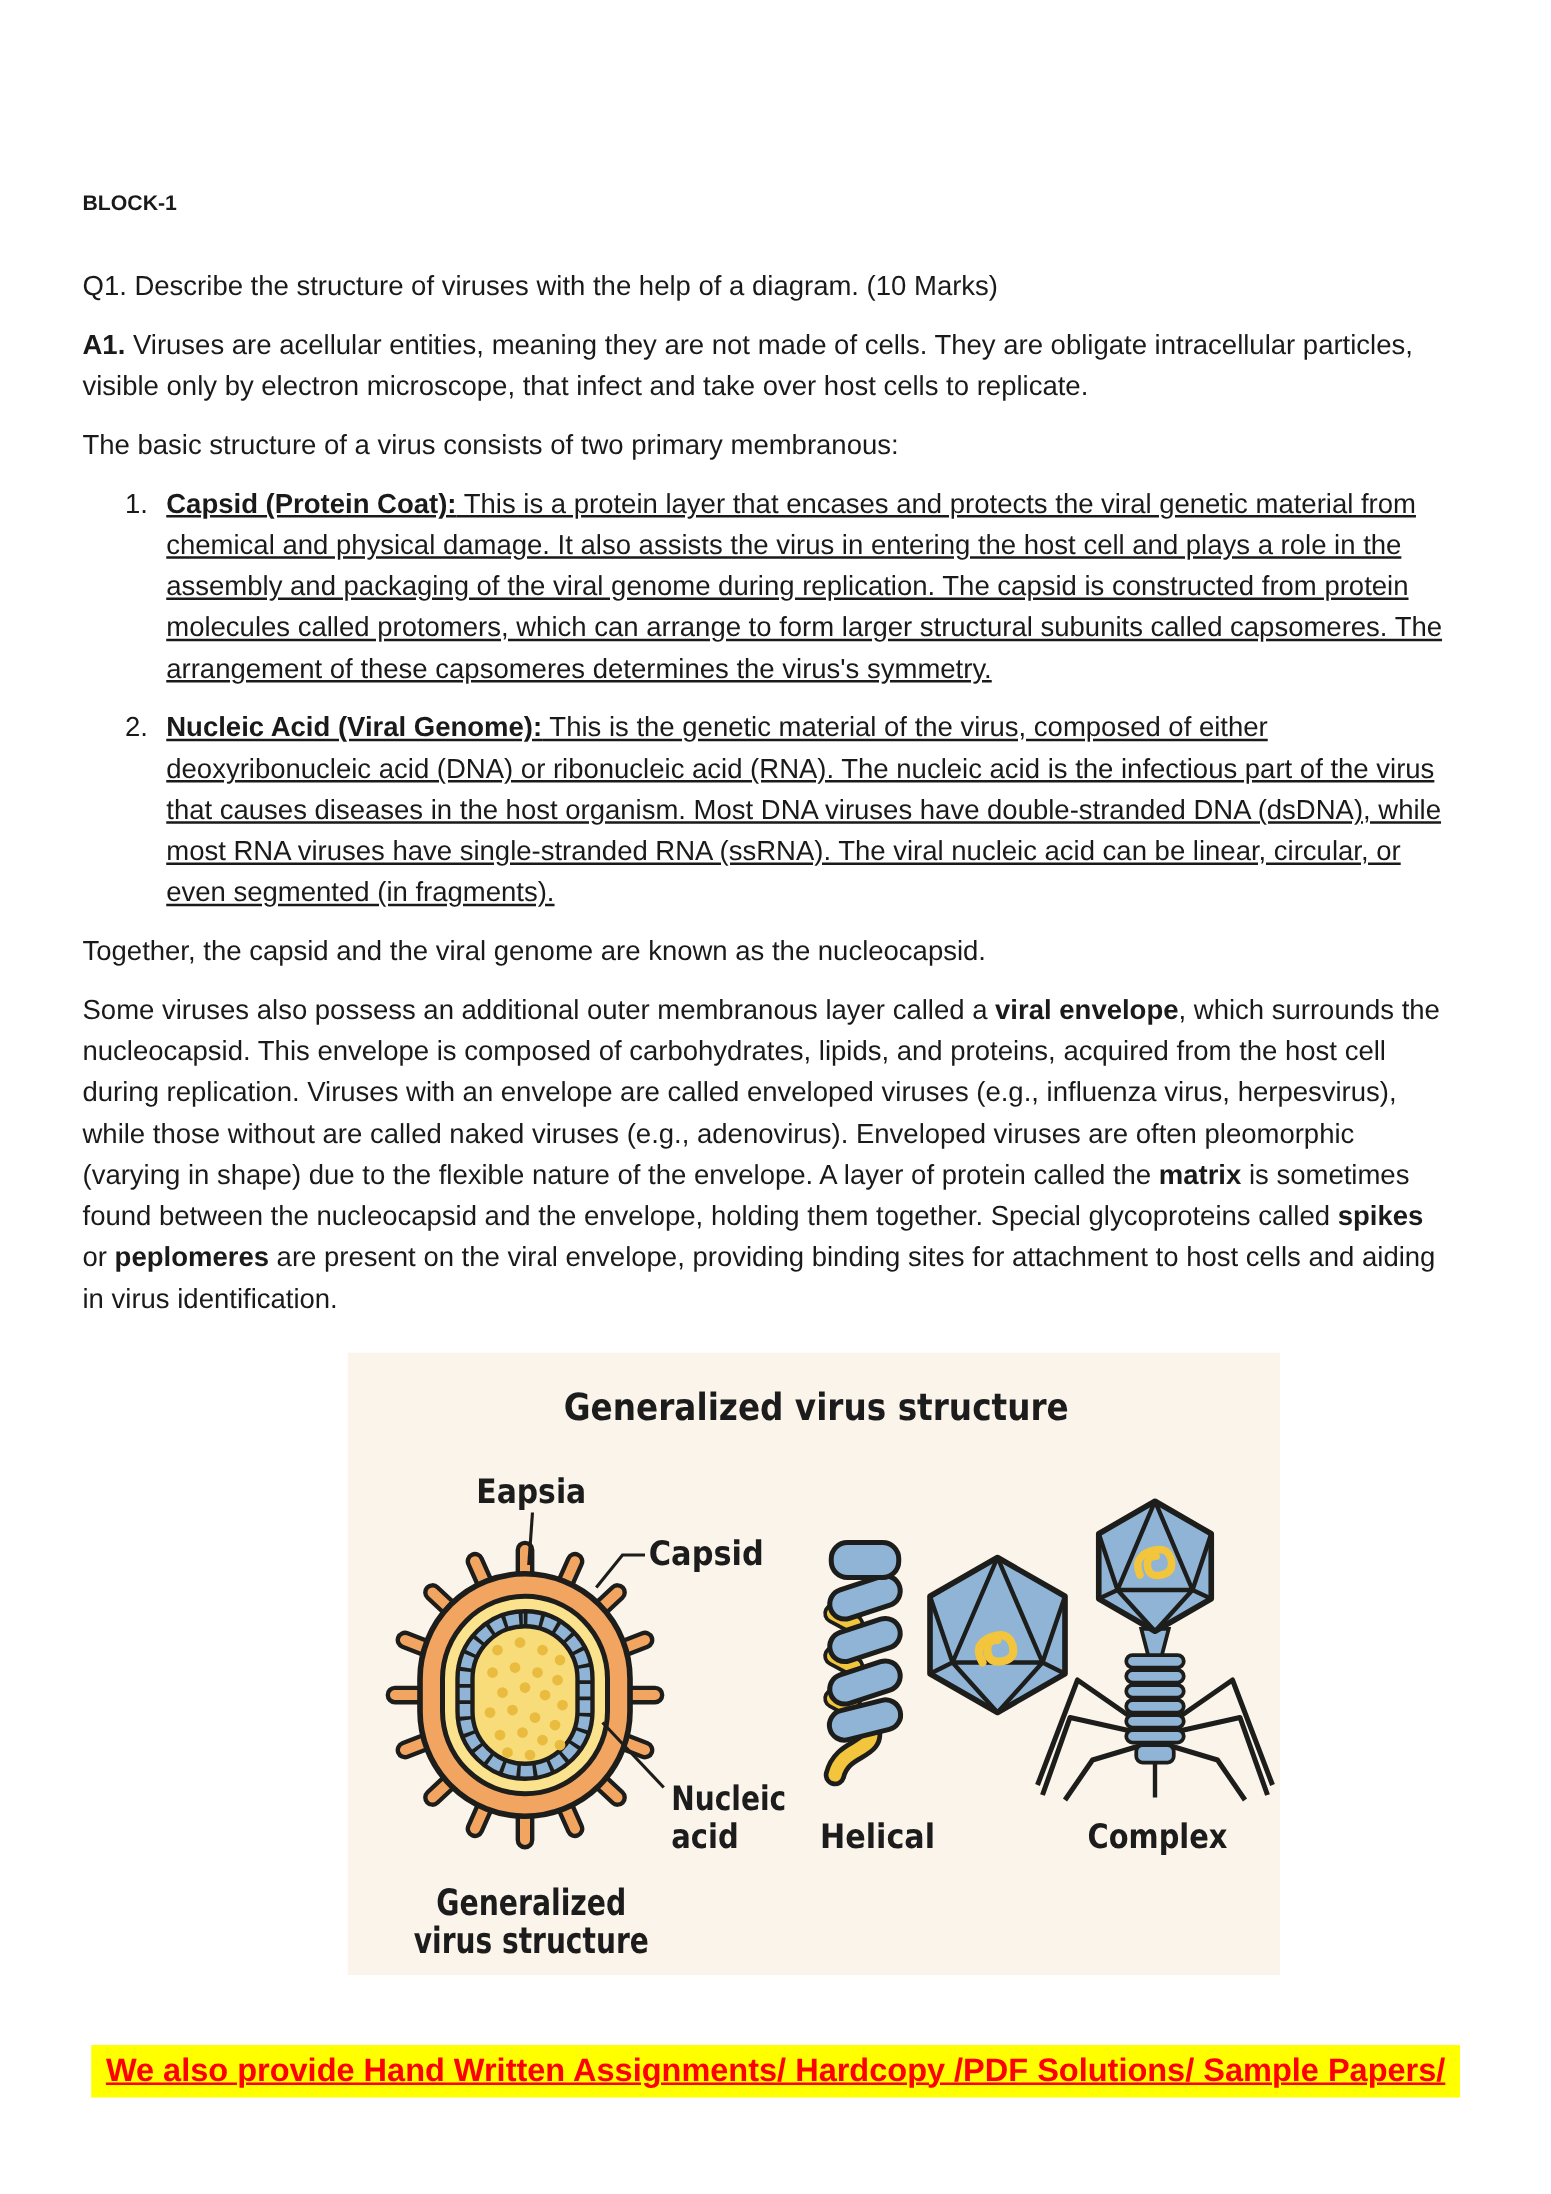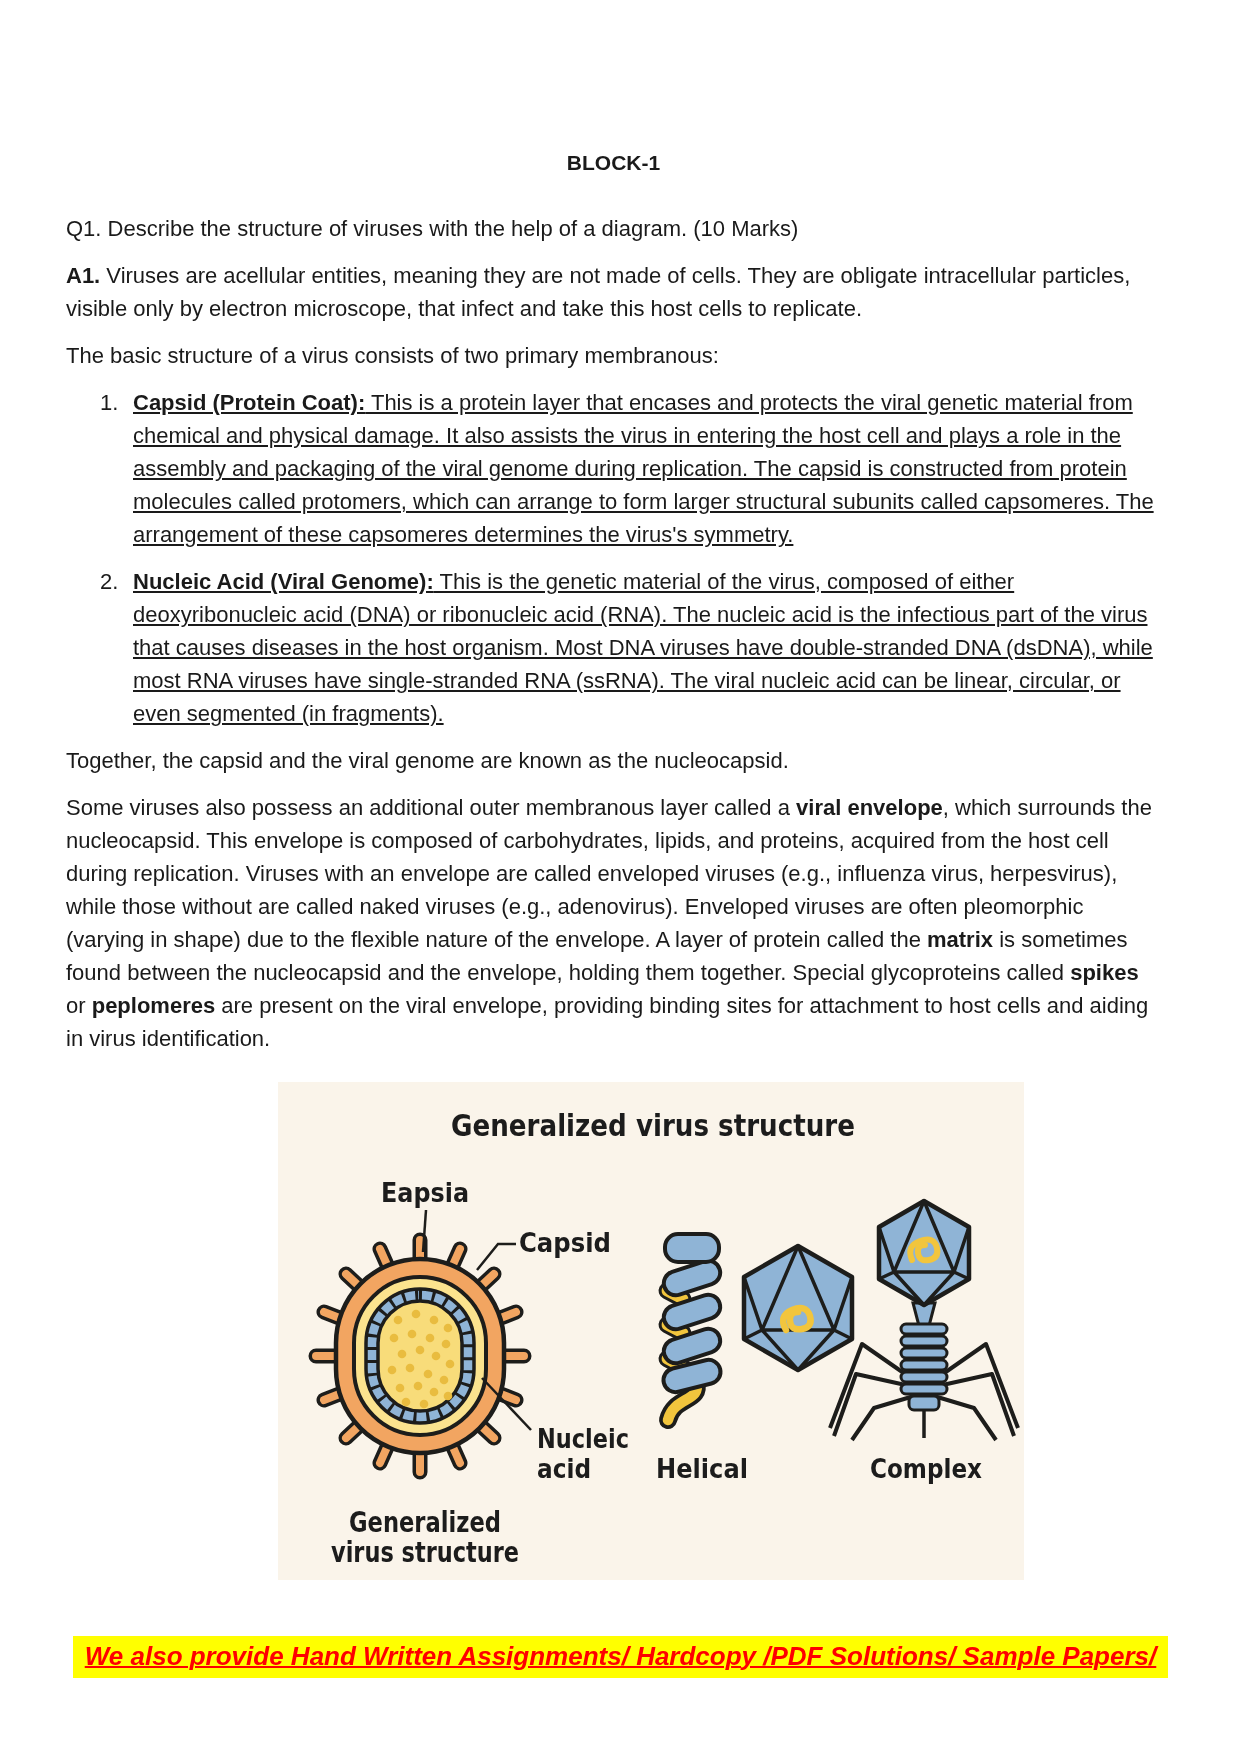--- a/index.html
+++ b/index.html
@@ -4,52 +4,52 @@
 <style>
   html,body{margin:0;padding:0;}
   body{
     width:1241px;height:1755px;background:#ffffff;color:#1a1a1a;
     font-family:"Liberation Sans",sans-serif;position:relative;overflow:hidden;
   }
   .content{
     padding:146px 80px 0 66px;
     font-size:22px;line-height:33px;
   }
-  .doc-title{font-weight:700;text-align:center;margin:0 0 33px 0;font-size:21px;}
+  .doc-title{font-weight:700;margin:0 0 33px 0;font-size:17px;}
   .question{font-weight:400;margin:0 0 14px 0;}
   p.para{margin:0 0 14px 0;}
   .b{font-weight:700;text-align:center;}
   .vlist{margin:0 0 0 0;}
   .li{display:flex;margin:0 0 14px 0;}
   .li .num{flex:0 0 33px;margin-left:34px;}
   .li .li-text{flex:1;text-decoration:underline;}
   .diagram-panel{
     position:relative;margin:27px 0 0 172px;width:740px;height:498px;padding-left:40px;
   }
   .dg-title{font-family:"DejaVu Sans",sans-serif;font-weight:700;font-size:30px;fill:#1c1c1c;}
   .dg-label{font-family:"DejaVu Sans",sans-serif;font-weight:600;font-size:27px;fill:#1c1c1c;}
   .dg-caption{font-family:"DejaVu Sans",sans-serif;font-weight:600;font-size:29px;fill:#1c1c1c;}
   .banner{width:1241px;text-align:center;margin-top:56px;}
   .banner .bline{
     display:inline-block;background:#ffff00;color:#fe0000;
-    font-style:italic;font-weight:700;font-size:26px;line-height:34px;
+    font-weight:700;font-size:26px;line-height:34px;
     padding:3px 12px 5px 12px;text-decoration:underline;text-decoration-thickness:2px;
   }
   .banner .row{margin:0;}
 </style>
 </head>
 <body>
 
 <div class="content">
 
   <div class="doc-title">BLOCK-1</div>
 
   <p class="para question">Q1. Describe the structure of viruses with the help of a diagram. (10 Marks)</p>
 
-  <p class="para"><span class="b">A1.</span><span> Viruses are acellular entities, meaning they are not made of cells. They are obligate intracellular particles, visible only by electron microscope, that infect and take this host cells to replicate.</span></p>
+  <p class="para"><span class="b">A1.</span><span> Viruses are acellular entities, meaning they are not made of cells. They are obligate intracellular particles, visible only by electron microscope, that infect and take over host cells to replicate.</span></p>
 
   <p class="para">The basic structure of a virus consists of two primary membranous:</p>
 
   <div class="vlist">
     <div class="li">
       <span class="num">1.</span>
       <span class="li-text"><span class="b">Capsid (Protein Coat):</span><span> This is a protein layer that encases and protects the viral genetic material from chemical and physical damage. It also assists the virus in entering the host cell and plays a role in the assembly and packaging of the viral genome during replication. The capsid is constructed from protein molecules called protomers, which can arrange to form larger structural subunits called capsomeres. The arrangement of these capsomeres determines the virus's symmetry.</span></span>
     </div>
     <div class="li">
       <span class="num">2.</span>

